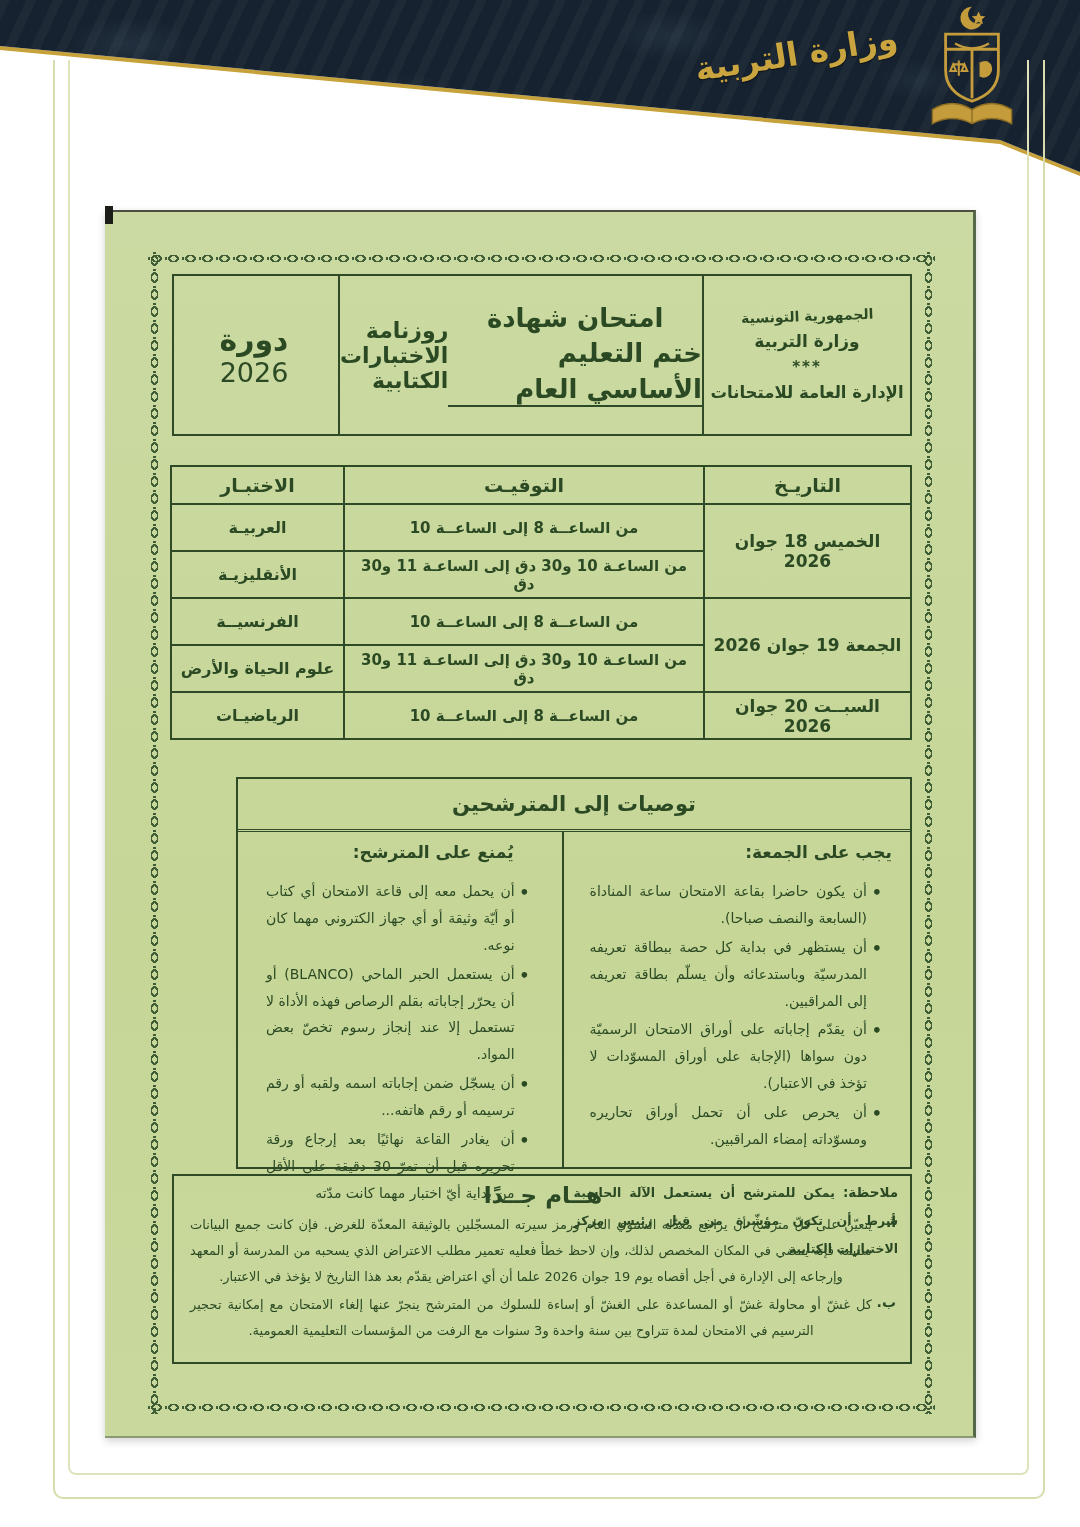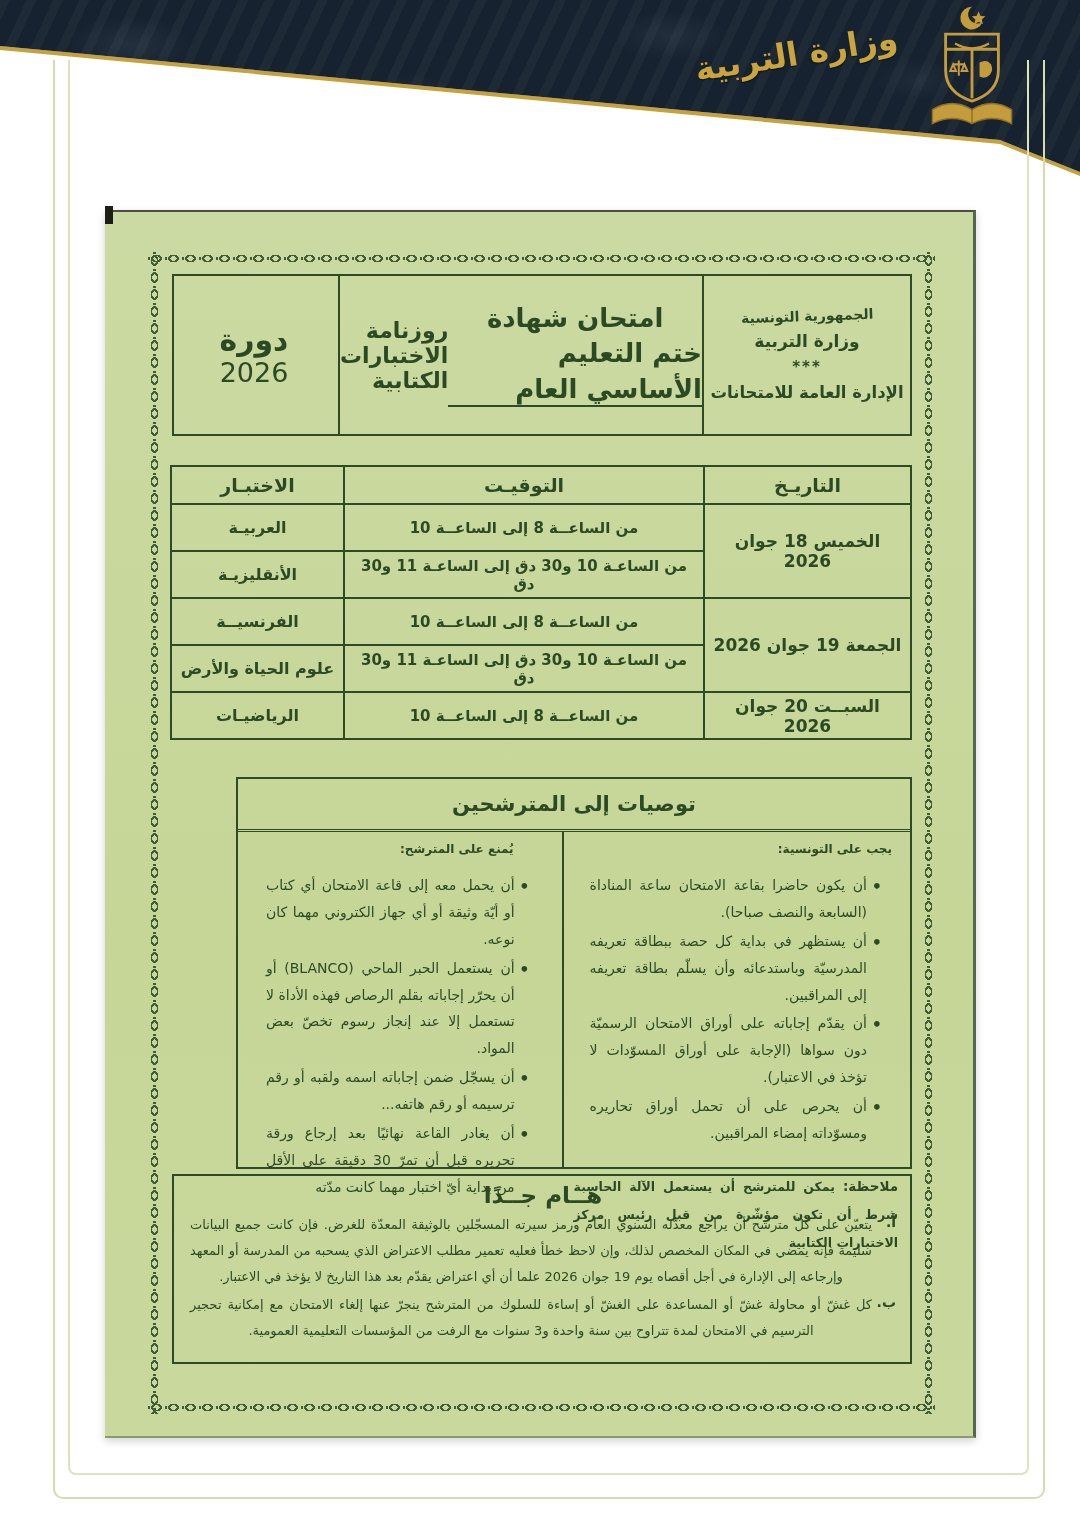--- a/index.html
+++ b/index.html
@@ -82,21 +82,21 @@
   td.c-date{font-size:17px;}
 
   
   .recs{position:absolute;right:61px;top:565px;width:676px;height:392px;
     border:2px solid #2e4a26;box-sizing:border-box;display:flex;flex-direction:column;}
   .recs-title{height:50px;border-bottom:3px double #2e4a26;display:flex;align-items:center;
     justify-content:center;font-size:21px;font-weight:bold;}
   .recs-cols{flex:1;display:flex;direction:rtl;min-height:0;}
   .col-must{width:384px;box-sizing:border-box;border-left:2px solid #2e4a26;padding:6px 12px 4px 10px;}
   .col-forbidden{width:356px;box-sizing:border-box;padding:6px 16px 4px 12px;}
-  .col-head{font-size:12px;font-weight:bold;margin:4px 6px 6px 0;}
+  .col-head{font-size:17px;font-weight:bold;margin:4px 6px 6px 0;}
   .col-forbidden .col-head{padding-right:26px;}
   ul.blist{list-style:none;margin:16px;padding:0;}
   ul.blist li{position:relative;padding-right:15px;margin-bottom:2px;
     font-size:14px;font-weight:500;line-height:1.92;text-align:justify;}
   ul.blist li::before{content:"\2022";position:absolute;right:0;top:0;font-weight:bold;font-size:16px;}
   .note{margin-top:24px;font-size:12.5px;line-height:2.25;text-align:justify;font-weight:600;}
   .note .lbl{font-weight:bold;font-size:13.5px;}
 
   
   .imp{position:absolute;right:61px;top:962px;width:740px;height:190px;
@@ -197,21 +197,21 @@
         <td class="c-time">من الساعــة 8 إلى الساعــة 10</td>
         <td class="c-exam">الرياضيـات</td>
       </tr>
     </tbody>
       </table>
 
     <div class="recs">
       <div class="recs-title">توصيات إلى المترشحين</div>
       <div class="recs-cols">
         <div class="col-must">
-          <div class="col-head">يجب على التونسية:</div>
+          <div class="col-head">يجب على الجمعة:</div>
           <ul class="blist">
             <li>أن يكون حاضرا بقاعة الامتحان ساعة المناداة (السابعة والنصف صباحا).</li>
             <li>أن يستظهر في بداية كل حصة ببطاقة تعريفه المدرسيّة وباستدعائه وأن يسلّم بطاقة تعريفه إلى المراقبين.</li>
             <li>أن يقدّم إجاباته على أوراق الامتحان الرسميّة دون سواها (الإجابة على أوراق المسوّدات لا تؤخذ في الاعتبار).</li>
             <li>أن يحرص على أن تحمل أوراق تحاريره ومسوّداته إمضاء المراقبين.</li>
           </ul>
           <div class="note">
             <span class="lbl">ملاحظة:</span>
             <span>يمكن للمترشح أن يستعمل الآلة الحاسبة شرط أن تكون مؤشّرة من قبل رئيس مركز الاختبارات الكتابية</span>
           </div>

